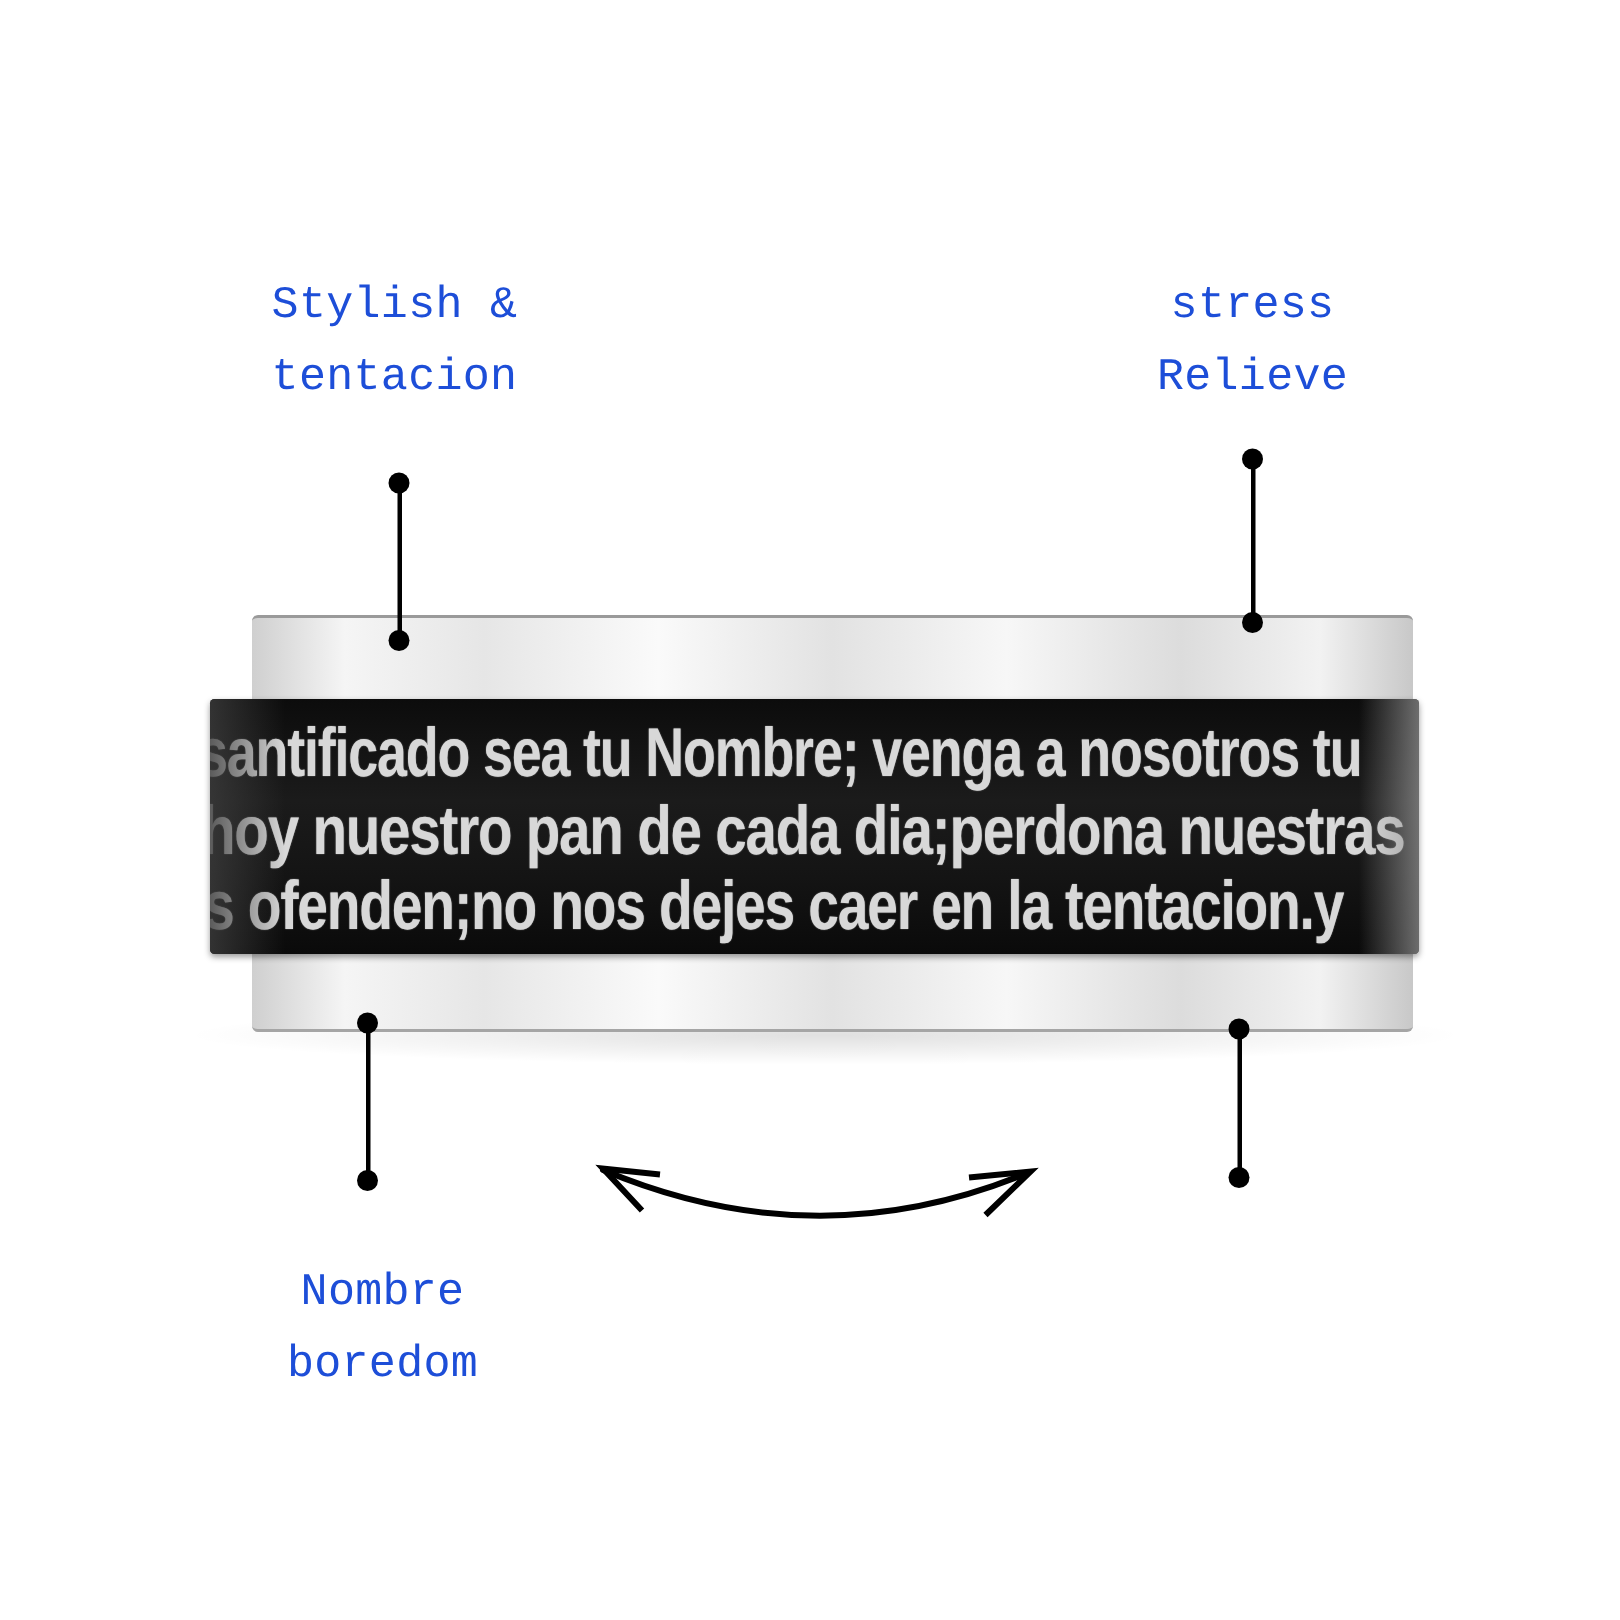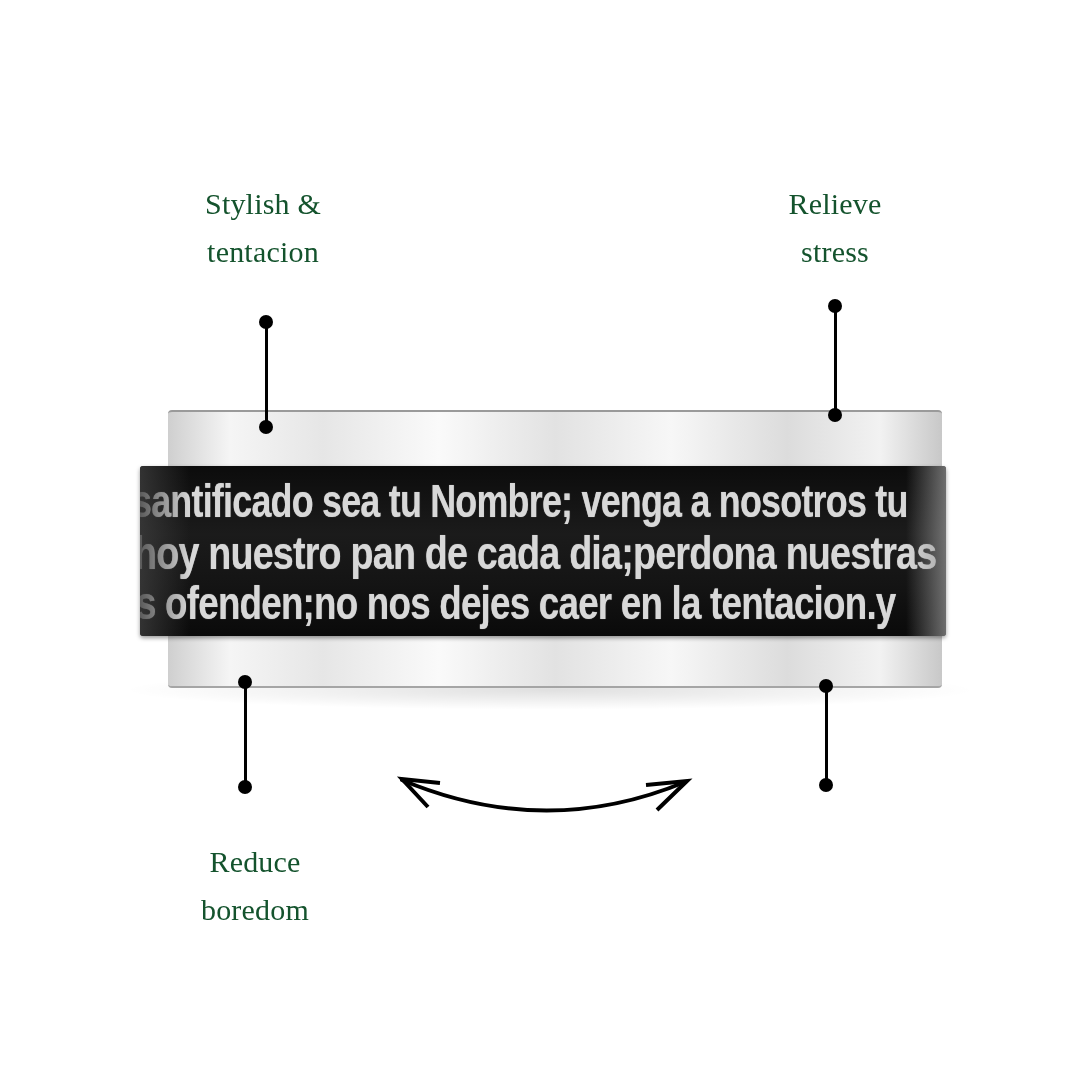--- a/index.html
+++ b/index.html
@@ -1,17 +1,17 @@
 <!DOCTYPE html>
 <html><head>
   <meta charset="utf-8">
   <style>
     html, body { margin: 0; padding: 0; }
     body { width: 1080px; height: 1080px; background: #ffffff; position: relative; overflow: hidden; font-family: "Liberation Sans", sans-serif; }
-    .label { position: absolute; font-size: 30px; line-height: 48px; color: #14532d; text-align: center; font-family: Liberation Serif, serif; letter-spacing: 0.2px; }
+    .label { position: absolute; font-size: 30px; line-height: 48px; color: #1d4ed8; text-align: center; font-family: Liberation Mono, monospace; letter-spacing: 0.2px; }
     .ring-shadow { position: absolute; left: 120px; top: 670px; width: 860px; height: 40px; background: radial-gradient(ellipse at center, rgba(0,0,0,0.12) 0%, rgba(0,0,0,0) 70%); }
     .silver { position: absolute; left: 168px; width: 774px; background: linear-gradient(90deg, #cfcfcf 0%, #f5f5f5 8%, #e6e6e6 20%, #fafafa 35%, #e2e2e2 50%, #f7f7f7 65%, #dcdcdc 80%, #f2f2f2 92%, #c8c8c8 100%); border-radius: 4px; }
     .silver.top { top: 410px; height: 64px; border-top: 2px solid #9a9a9a; }
     .silver.bottom { top: 626px; height: 60px; border-bottom: 2px solid #a5a5a5; }
     .band { position: absolute; left: 140px; top: 466px; width: 806px; height: 170px; background: linear-gradient(180deg, #0c0c0c 0%, #1b1b1b 40%, #141414 70%, #0a0a0a 100%); border-radius: 3px; overflow: hidden; box-shadow: 0 2px 4px rgba(0,0,0,0.4); }
     .band-fade-l { position: absolute; left: 0; top: 0; bottom: 0; width: 50px; background: linear-gradient(90deg, rgba(60,60,60,0.8), rgba(20,20,20,0)); }
     .band-fade-r { position: absolute; right: 0; top: 0; bottom: 0; width: 40px; background: linear-gradient(270deg, rgba(150,150,150,0.7), rgba(20,20,20,0)); }
     .engrave { position: absolute; white-space: nowrap; color: #d8d8d8; font-family: "Liberation Sans", sans-serif; font-weight: bold; transform-origin: left center; text-shadow: 0 0 1px #999; letter-spacing: -1px; }
     .stem { position: absolute; width: 3px; background: #000; }
     .dot { position: absolute; width: 14px; height: 14px; border-radius: 50%; background: #000; }
@@ -31,25 +31,25 @@
   <div class="engrave" style="left:-4px; top:110px; font-size:46px; transform:scaleX(0.80);">s ofenden;no nos dejes caer en la tentacion.y</div>
   <div class="band-fade-l"></div>
   <div class="band-fade-r"></div>
 </div>
 
 <div class="label" style="left:168px; top:180px; width:190px;">
   <div>Stylish &amp;</div>
   <div>tentacion</div>
 </div>
 <div class="label" style="left:740px; top:180px; width:190px;">
+  <div>stress</div>
   <div>Relieve</div>
-  <div>stress</div>
 </div>
 <div class="label" style="left:160px; top:838px; width:190px;">
-  <div>Reduce</div>
+  <div>Nombre</div>
   <div>boredom</div>
 </div>
 <div class="label" style="left:710px; top:822px; width:232px;">
 </div>
 
 <div class="dot" style="left:259px; top:315px;"></div>
 <div class="stem" style="left:265px; top:322px; height:105px;"></div>
 <div class="dot" style="left:259px; top:420px;"></div>
 
 <div class="dot" style="left:828px; top:299px;"></div>

